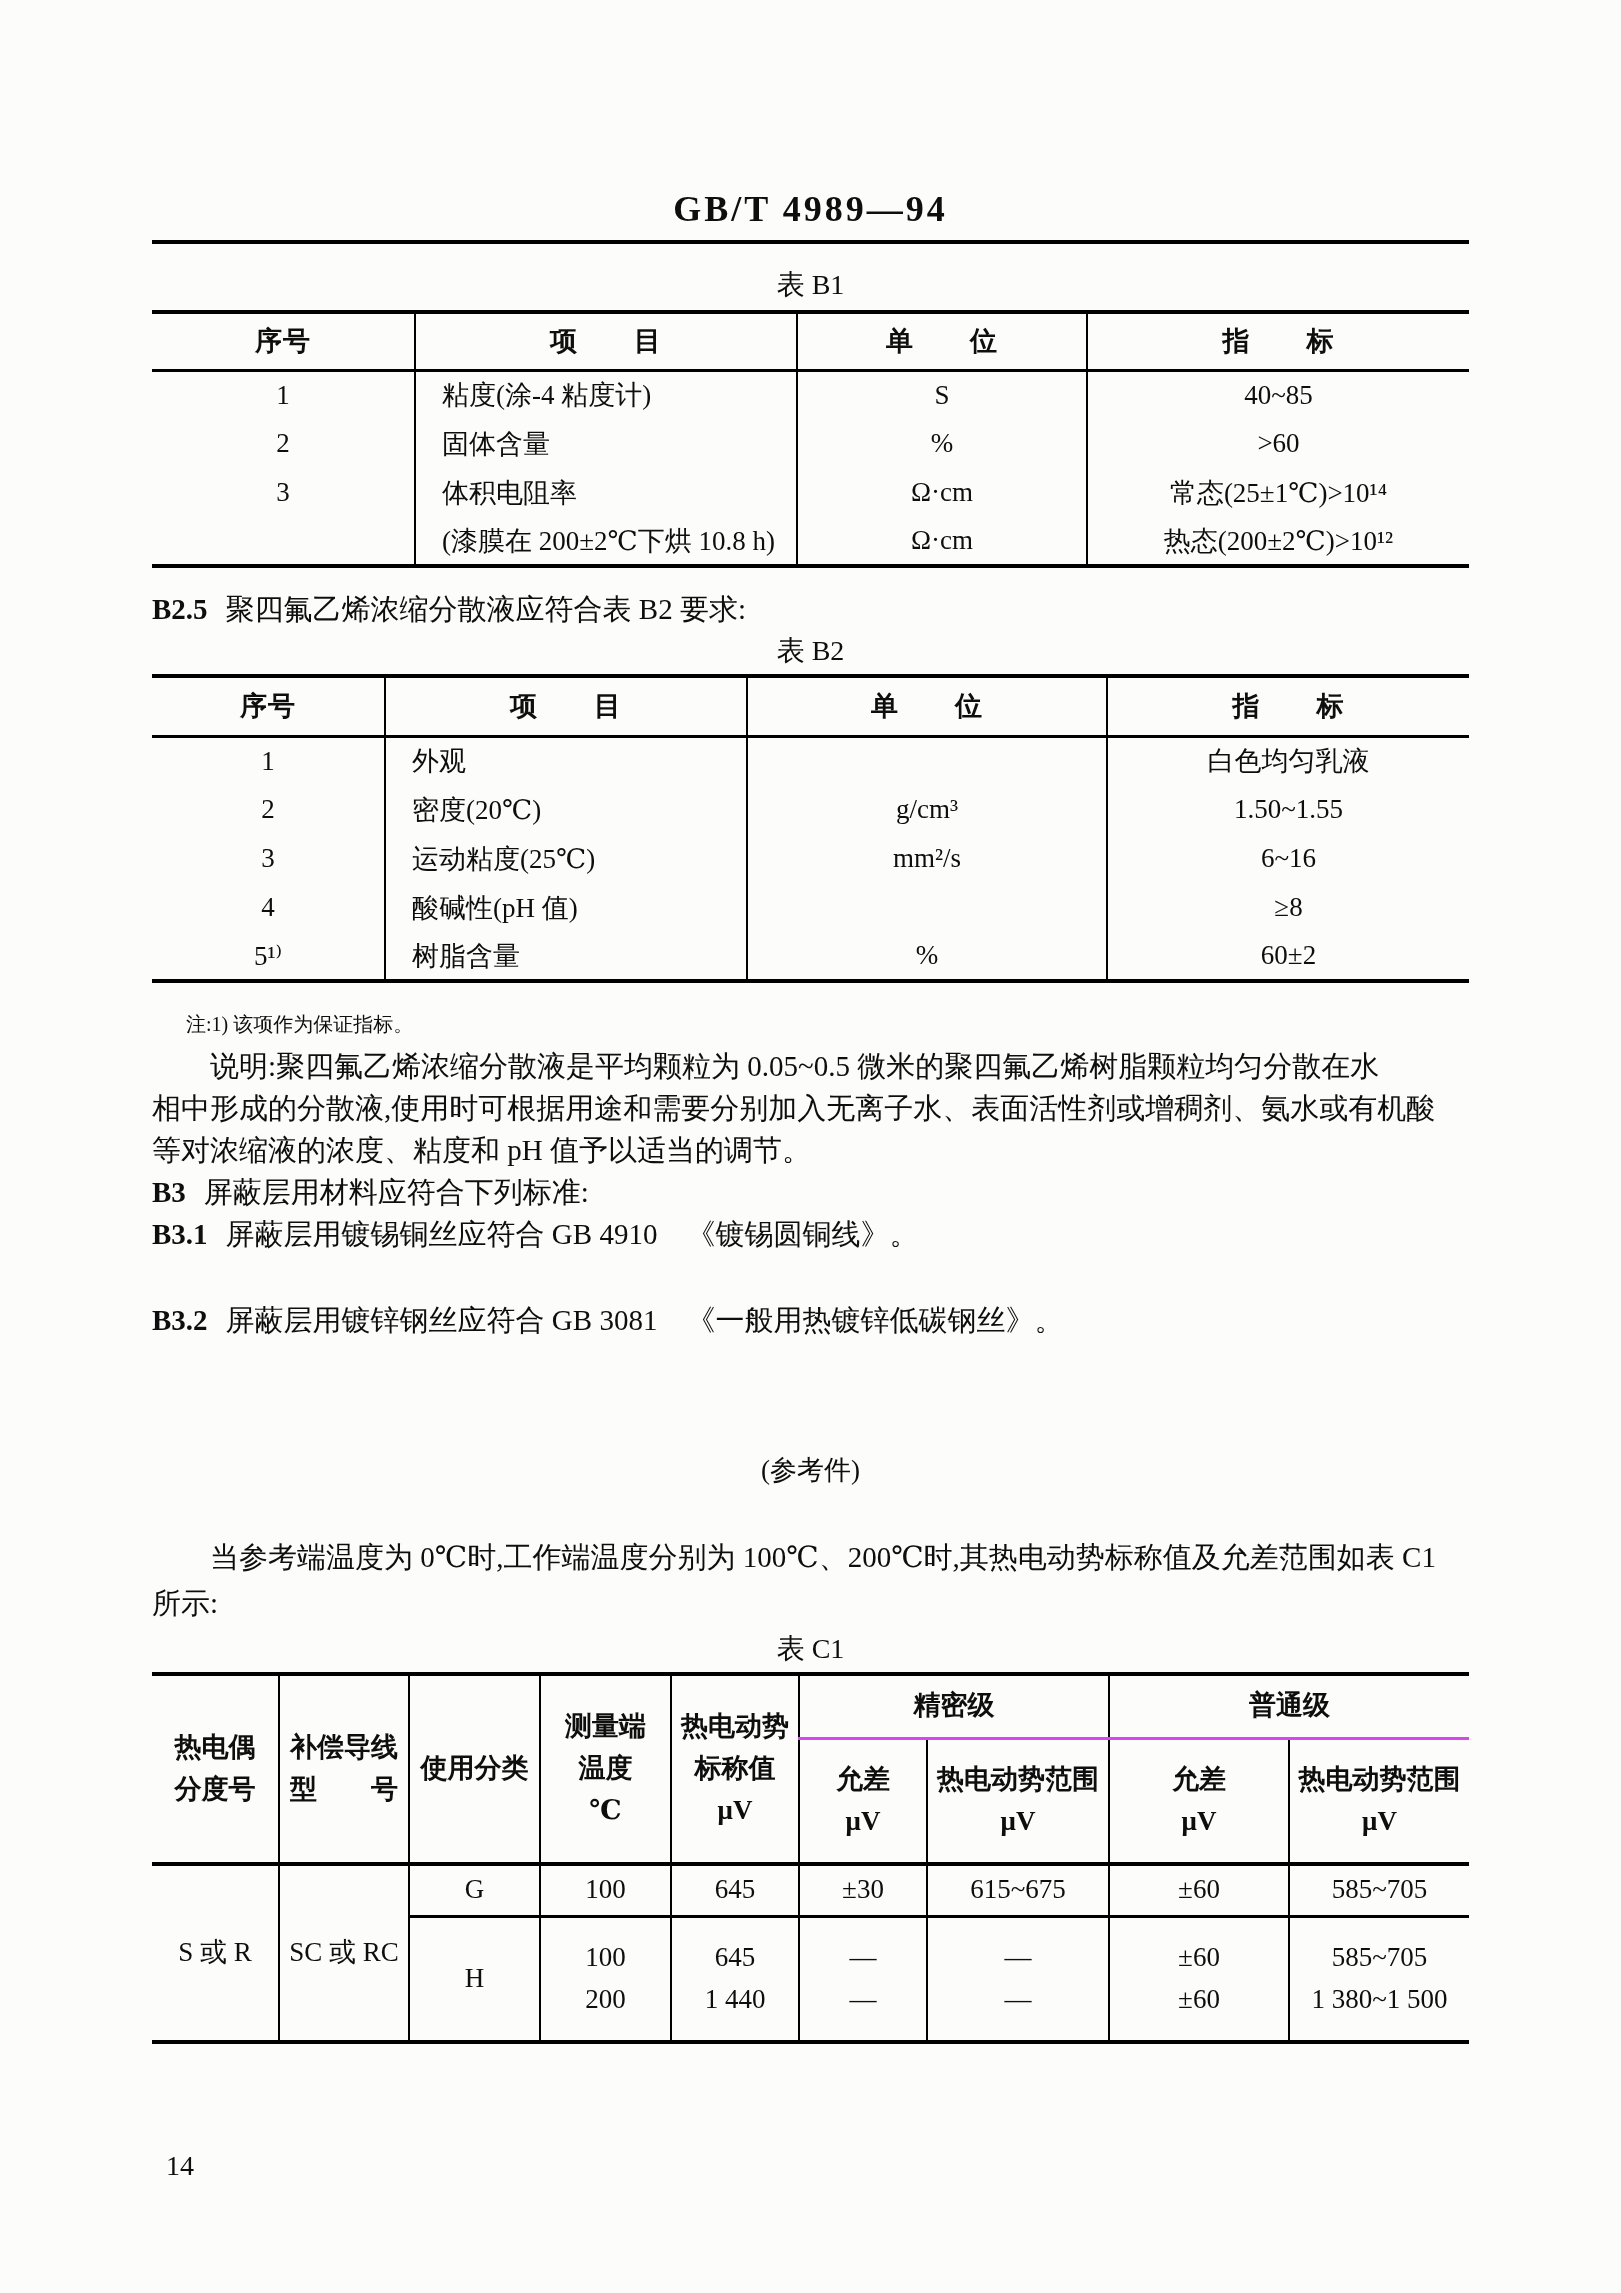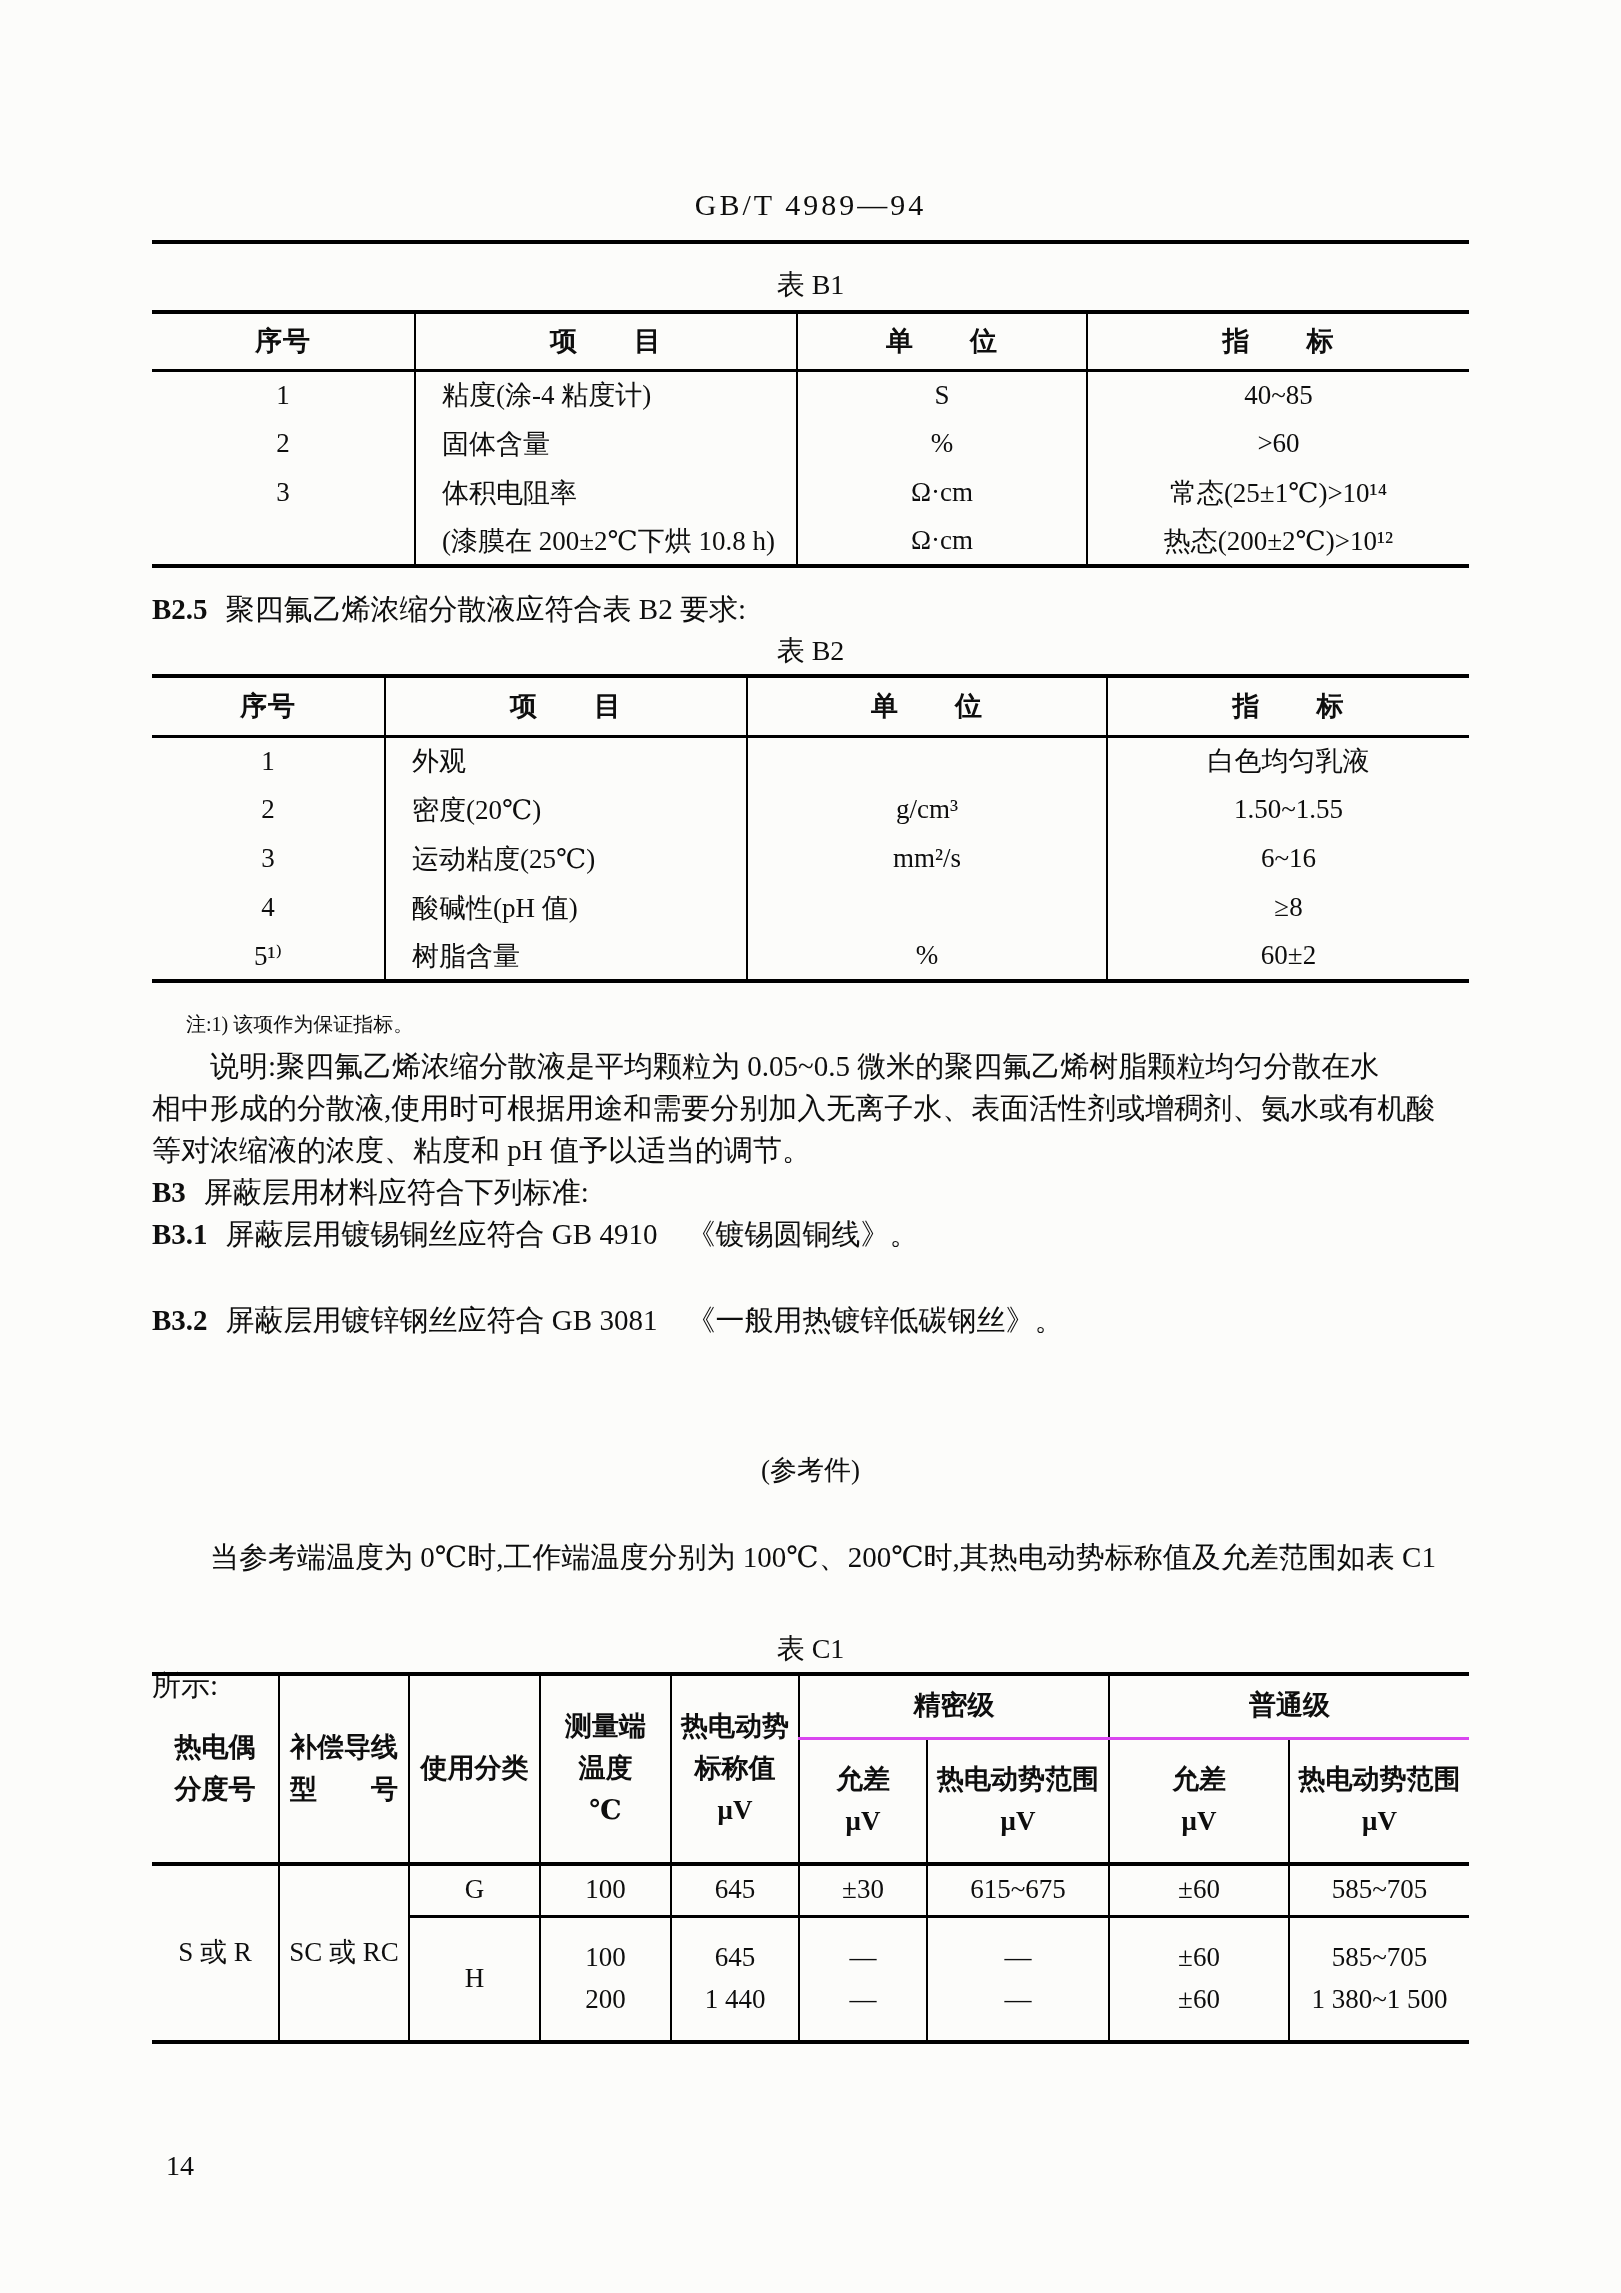--- a/index.html
+++ b/index.html
@@ -10,21 +10,21 @@
     background:#fcfcfa;
     color:#0e0e0e;
     font-family:"Liberation Serif","DejaVu Serif",serif;
     overflow:hidden;
   }
   .abs { position:absolute; }
   .content { left:152px; width:1317px; }
   .center { text-align:center; }
 
   .doc-title {
-    top:188px; font-size:30px; font-weight:normal; letter-spacing:3px;
+    top:188px; font-size:36px; font-weight:bold; letter-spacing:3px;
   }
   .header-rule {
     top:240px; height:4px; background:#000;
   }
   .tbl-caption { font-size:28px; }
 
   table.tbl {
     border-collapse:collapse; table-layout:fixed;
     width:1317px;
     border-top:4px solid #000; border-bottom:4px solid #000;
@@ -197,21 +197,21 @@
   <div class="abs content para" style="top:1214px">
     <span class="clause-num">B3.1</span><span>屏蔽层用镀锡铜丝应符合 GB 4910　《镀锡圆铜线》。</span>
   </div>
   <div class="abs content para" style="top:1300px">
     <span class="clause-num">B3.2</span><span>屏蔽层用镀锌钢丝应符合 GB 3081　《一般用热镀锌低碳钢丝》。</span>
   </div>
 
   <div class="abs content center appendix-note">(参考件)</div>
 
   <div class="abs content para indent2" style="top:1537px">当参考端温度为 0℃时,工作端温度分别为 100℃、200℃时,其热电动势标称值及允差范围如表 C1</div>
-  <div class="abs content para" style="top:1665px">所示:</div>
+  <div class="abs content para" style="top:1583px">所示:</div>
 
   <div class="abs content center tbl-caption" style="top:1630px">表 C1</div>
 
   <table class="abs content tbl tbl-c1">
     <colgroup>
       <col style="width:127px">
         <col style="width:130px">
         <col style="width:131px">
         <col style="width:131px">
         <col style="width:128px">

